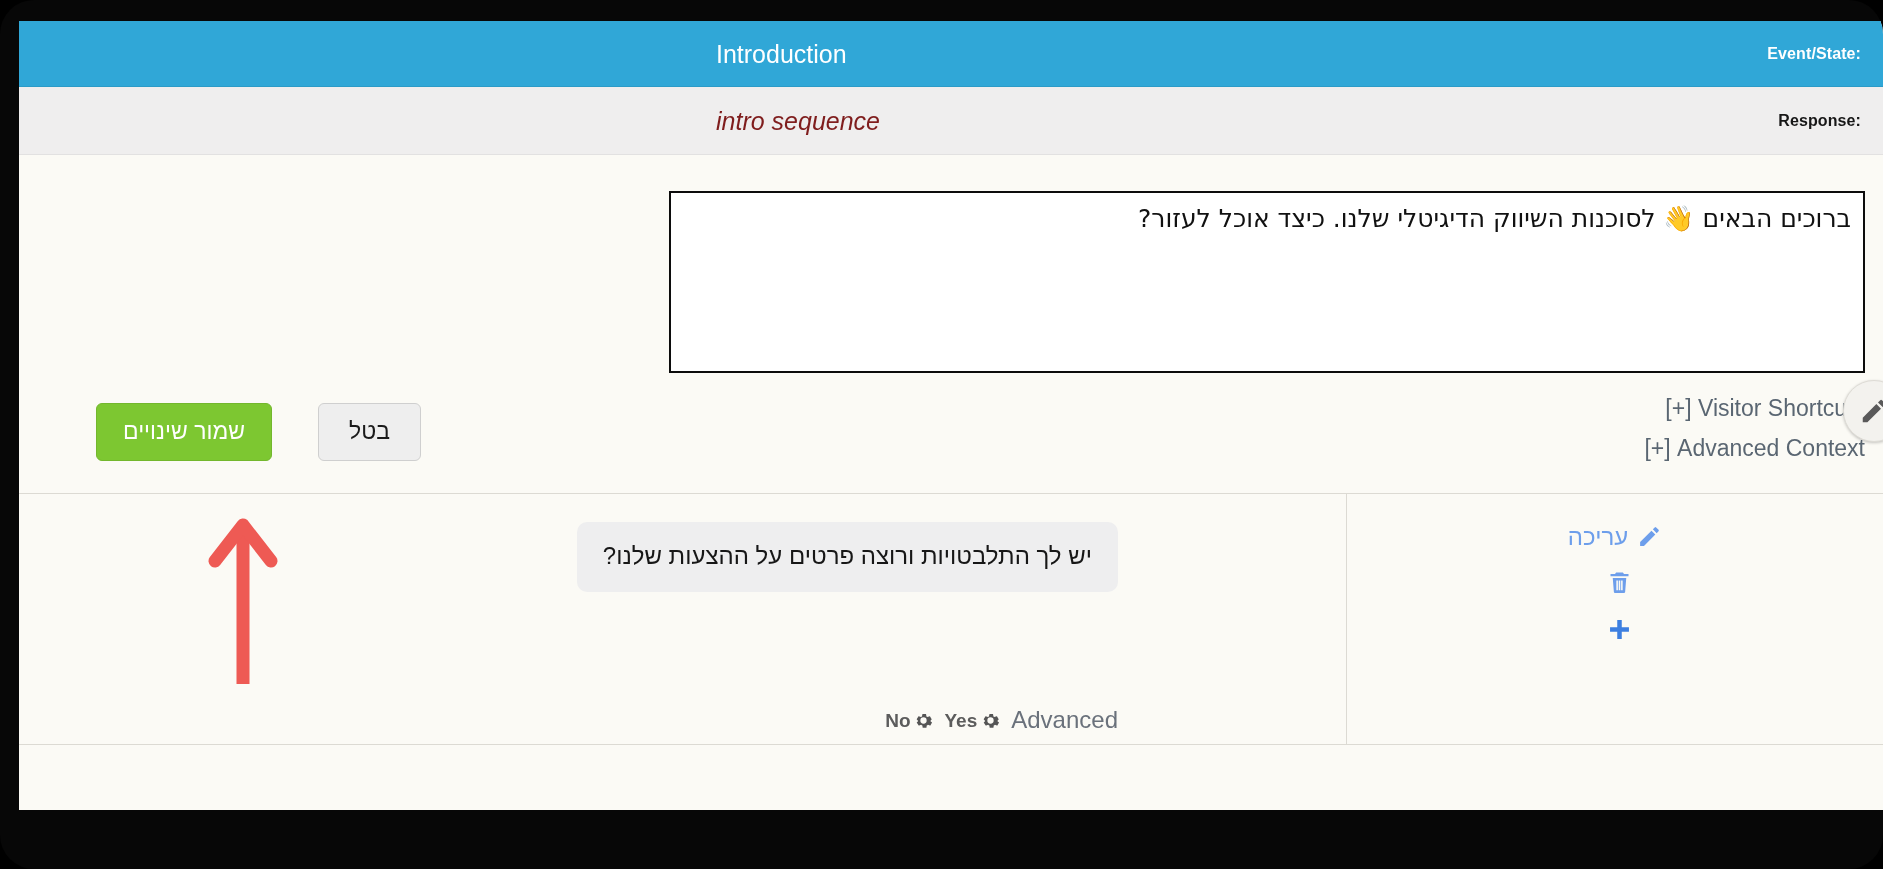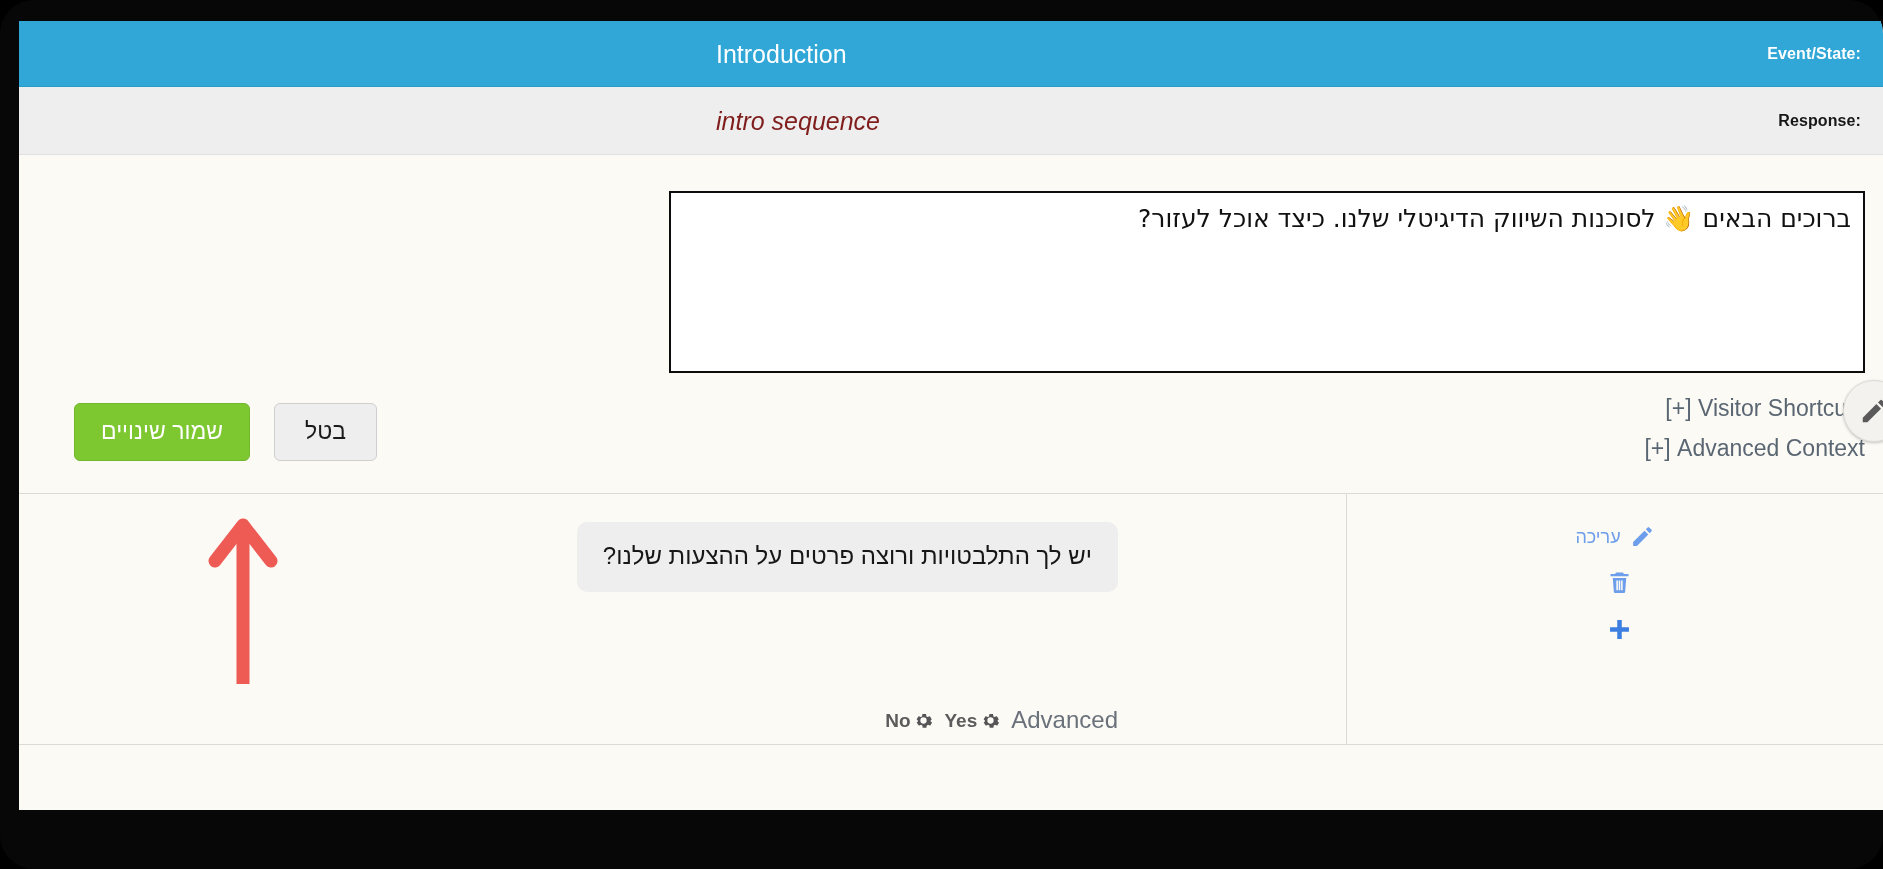--- a/index.html
+++ b/index.html
@@ -148,20 +148,21 @@
     align-items: center;
     gap: 24px;
   }
   .btn {
     font-family: "Liberation Sans", "DejaVu Sans", sans-serif;
     font-size: 23px;
     border-radius: 6px;
     cursor: pointer;
     line-height: 1;
     white-space: nowrap;
+    margin-left: 22px;
   }
   .btn-save {
     background: #7dc731;
     border: 1px solid #73b72d;
     color: #ffffff;
     padding: 16px 26px 17px;
   }
   .btn-cancel {
     background: #eeeeee;
     border: 1px solid #cfcfcf;
@@ -192,21 +193,21 @@
     flex-direction: column;
     align-items: center;
     gap: 20px;
   }
   .action-item {
     display: flex;
     flex-direction: row;
     align-items: center;
     gap: 9px;
     color: #6d9eeb;
-    font-size: 18px;
+    font-size: 24px;
     cursor: pointer;
     text-decoration: none;
     line-height: 1;
   }
 
   .msg-col {
     flex: 1;
     position: relative;
     padding: 28px 0 0 0;
   }

